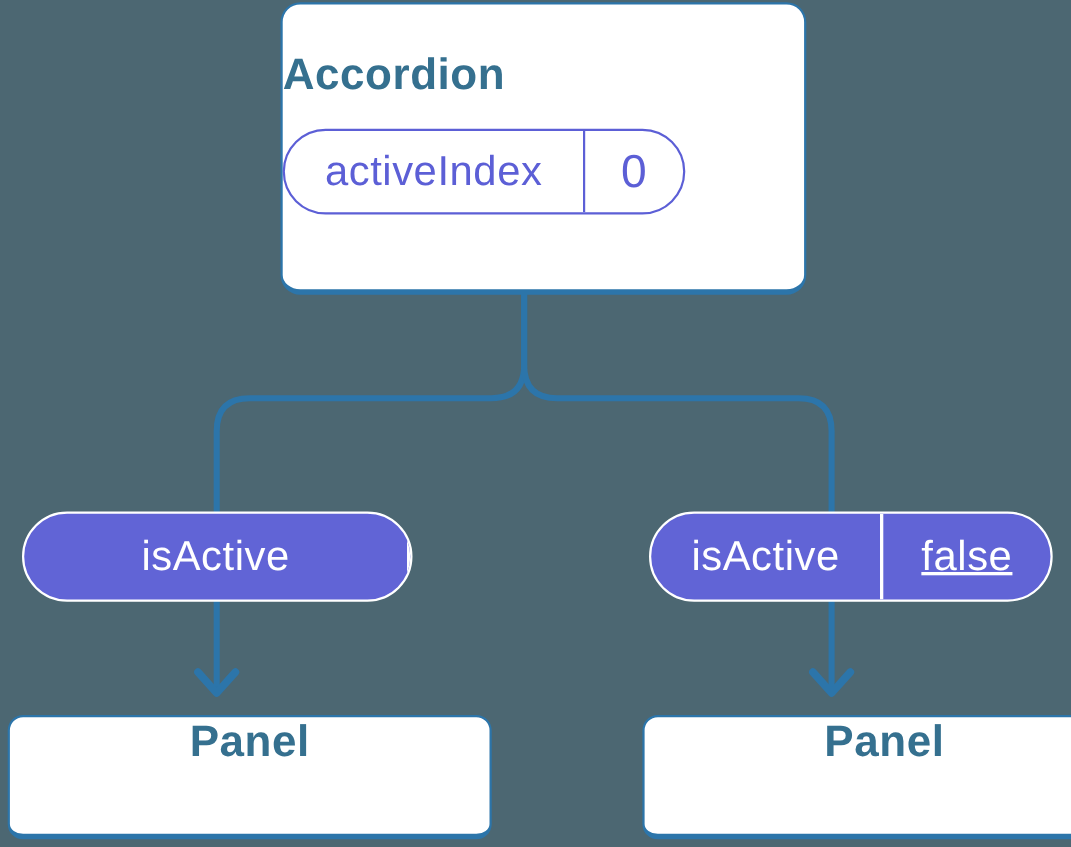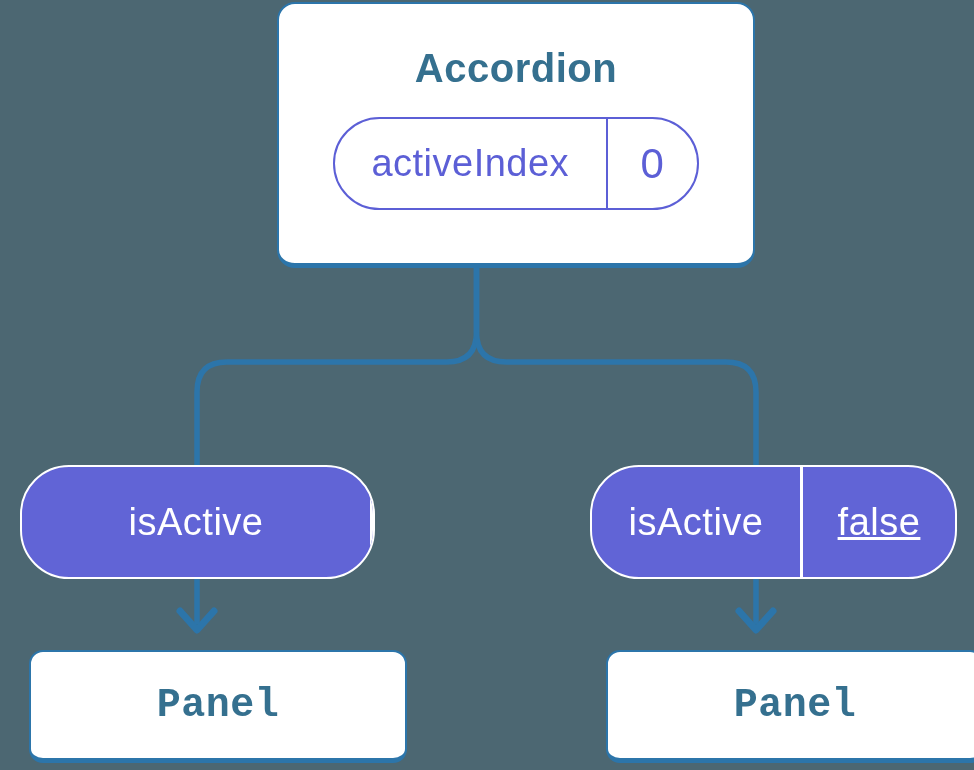--- a/index.html
+++ b/index.html
@@ -26,64 +26,63 @@
     stroke-linecap:round;
     stroke-linejoin:round;
   }
   svg.connectors path.arrowhead{stroke-width:7;}
 
   .box{
     position:absolute;
     background:var(--white);
     border:2px solid var(--connector-blue);
     border-bottom-width:5px;
-    display:flex;align-items:center;justify-content:center;margin-left:22px;
+    display:flex;align-items:flex-start;justify-content:center;
   }
   .box-accordion{
     left:255px;top:2px;width:478px;height:266px;
     border-radius:18px;
     flex-direction:column;justify-content:flex-start;
   }
   .box-title{
     margin-top:42px;
     font-size:40px;font-weight:700;
     color:var(--heading-blue);
     letter-spacing:0.5px;
   }
   .box-panel{
-    left:7px;top:650px;width:378px;height:113px;
+    left:7px;top:650px;width:440px;height:113px;
     border-radius:14px;
-    font-family:Liberation Mono, monospace;
   }
   .box-panel .panel-label{
     font-size:40px;font-weight:700;
     color:var(--heading-blue);
     letter-spacing:0.5px;
   }
   .box-panel.right{left:584px;}
 
   .pill{
     position:absolute;
-    height:114px;
+    height:82px;
     border-radius:49px;
     display:flex;align-items:stretch;
     overflow:hidden;
     font-size:38px;
   }
   .pill .cell{
     display:flex;align-items:center;justify-content:center;
     letter-spacing:0.5px;
   }
   .pill .cell.name{flex:1;}
   .pill .divider{width:3px;align-self:stretch;}
 
   .pill-outline{
     position:relative;
     margin-top:26px;
-    width:366px;height:93px;
+    width:366px;height:78px;
     background:var(--white);
     border:2.5px solid var(--purple);
     color:var(--purple);
   }
   .pill-outline .cell.value{width:89px;font-size:42px;}
   .pill-outline .divider{background:var(--purple);width:2.5px;}
 
   .pill-filled{
     background:var(--purple-fill);
     border:2.5px solid var(--white);

